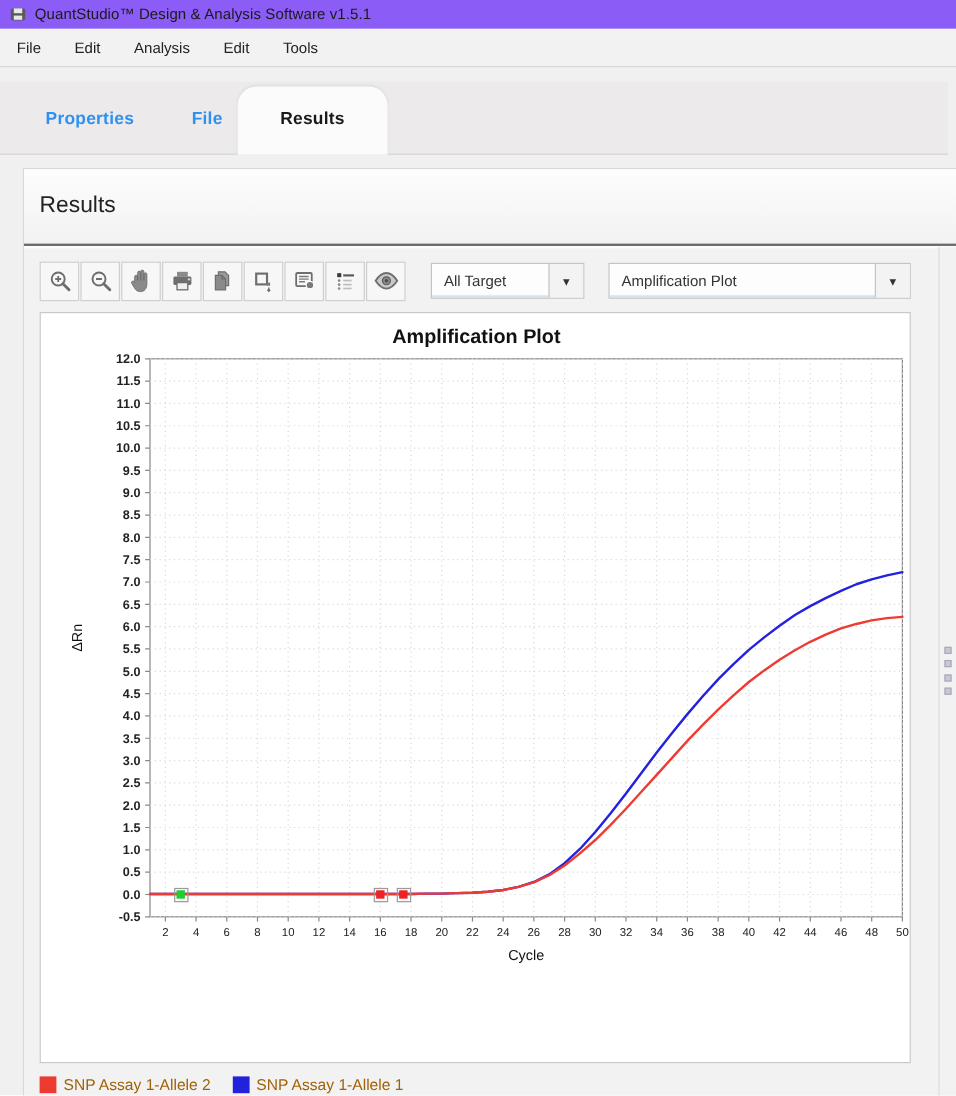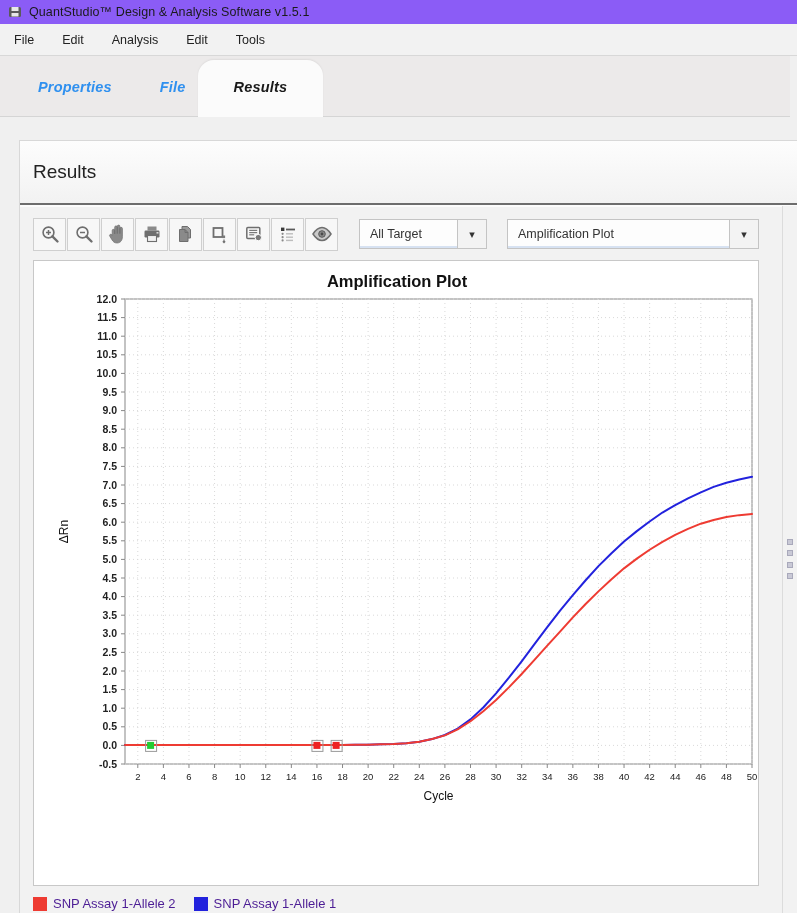--- a/index.html
+++ b/index.html
@@ -25,24 +25,23 @@
     position: absolute; left: 0; top: 24px; width: 797px; height: 32px;
     background: #f2f2f2; border-bottom: 1px solid #d8d8d8;
     display: flex; align-items: center; box-sizing: border-box;
   }
   .menu-item {
     font-size: 12.5px; color: #222; padding: 4px 14px; cursor: default;
   }
 
   
   .tabbar {
-    position: absolute; left: 0; top: 56px; width: 790px; height: 61px;
+    position: absolute; left: 0; top: 68px; width: 790px; height: 61px;
     background: #eceaea; box-sizing: border-box;
     border-bottom: 1px solid #d5d5d5;
-    font-style: italic;
   }
   .tabs { position: relative; height: 61px; display: flex; align-items: stretch; padding-left: 14px;}
   .tab {
     position: relative; display: flex; align-items: center; justify-content: center;
     font-size: 14.5px; color: #2f90ef; font-weight: bold; padding: 0 24px;
     cursor: pointer; z-index: 1; letter-spacing: .2px;
   }
   .tab.active { color: #1a1a1a; }
   .tab.active::before {
     content: ""; position: absolute; left: -12px; right: -12px; top: 4px; bottom: 0;
@@ -115,21 +114,21 @@
     border: 1px solid #c8c8c8; box-sizing: border-box;
   }
   .chart-title {
     position: absolute; top: 11px; left: 0; width: 726px; text-align: center;
     font-size: 16.5px; font-weight: bold; color: #111;
   }
   .chart-svg { position: absolute; left: 0; top: 0; }
 
   .legend {
     position: absolute; left: 13px; top: 862px; display: flex; align-items: flex-start;
-    font-size: 13px; color: #4c1d95;
+    font-size: 13px; color: #a16207;
   }
   .legend .sw { width: 14px; height: 14px; margin-right: 6px; display: inline-block; }
   .legend .item { display: flex; align-items: center; margin-right: 18px; }
 
   
   .splitter {
     position: absolute; right: 0px; top: 206px; width: 14px; height: 707px;
     background: #f2f2f2; border-left: 1px solid #dcdcdc;
   }
   .splitter .grip {

